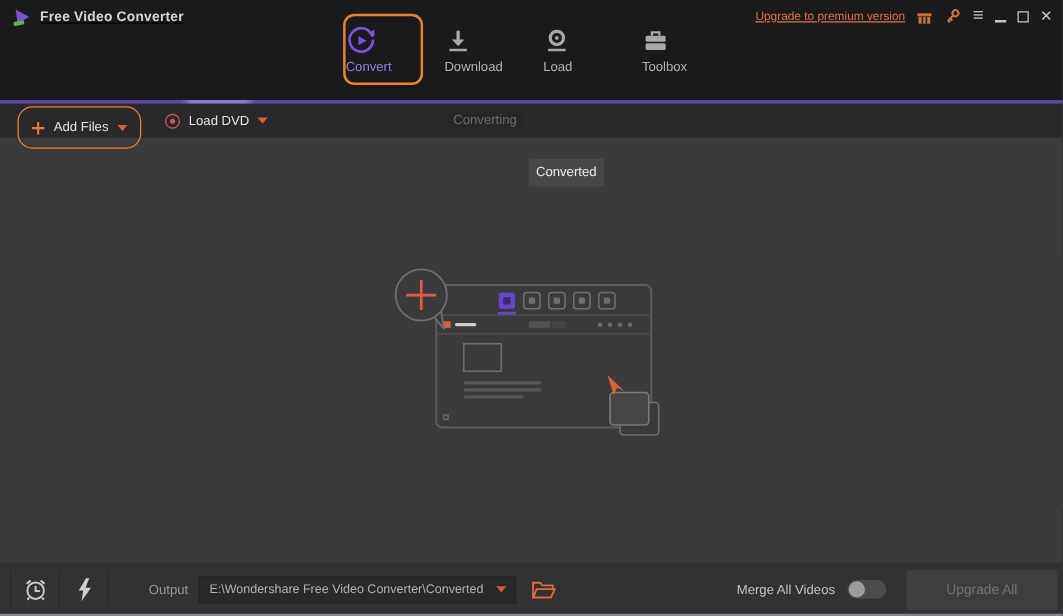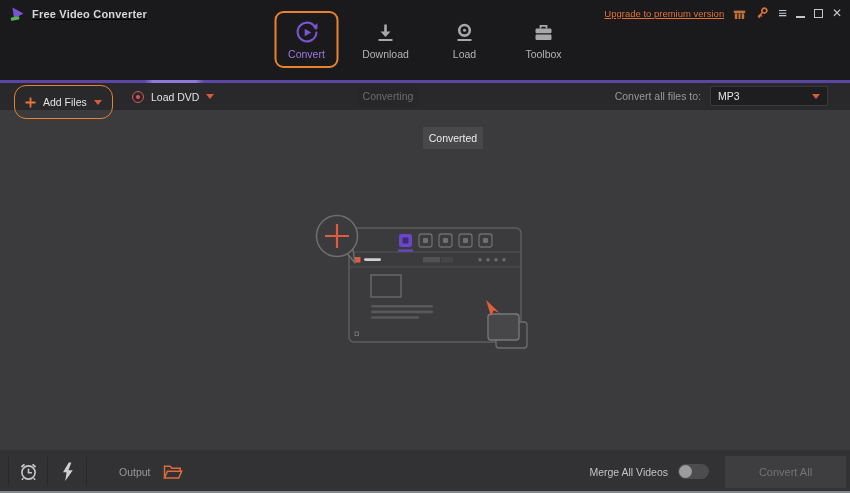--- a/index.html
+++ b/index.html
@@ -7,21 +7,21 @@
   .app { position:relative; width:850px; height:493px; background:#3b3b3d; overflow:hidden;
          -webkit-font-smoothing:antialiased; }
 
   
   .header { position:relative; height:80px; background:#1a1a1c; }
   .brand { position:absolute; left:10px; top:6px; display:flex; align-items:center; gap:6px;text-decoration:underline; }
   .app-title { font-size:11px; font-weight:bold; color:#d6d6d8; letter-spacing:.2px; }
 
   .tabs { position:absolute; left:50%; top:11px; transform:translateX(-50%);
           display:flex; gap:15px; }
-  .tab { width:64px; height:57px; display:flex; flex-direction:column; align-items:center;
+  .tab { width:64px; height:57px; display:flex; flex-direction:column; align-items:flex-start;
          border:2px solid transparent; border-radius:9px; cursor:pointer; }
   .tab.active { border-color:#e8822e; }
   .tab-icon { margin-top:7px; height:25px; display:flex; align-items:center; justify-content:center; }
   .tab-label { margin-top:3px; font-size:10.5px; color:#b2b2b4; }
   .tab.active .tab-label { color:#9d7ae0; }
 
   .top-right { position:absolute; right:8px; top:5px; display:flex; align-items:center; gap:9px; height:16px; }
   .upgrade { font-size:9.5px; color:#e0703a; text-decoration:underline; cursor:pointer; }
   .wc { color:#c6c6c8; display:flex; align-items:center; justify-content:center; cursor:pointer; }
   .glyph-menu { font-size:15px; line-height:14px; }
@@ -182,27 +182,20 @@
         </span>
       <span class="toolbar-label">Load DVD</span>
       <span class="caret-down"></span>
     </div>
 
     <div class="seg-group">
       <button class="seg converting">Converting</button>
       <button class="seg converted">Converted</button>
     </div>
 
-    <div class="format-group">
-      <span class="format-label">Convert all files to:</span>
-      <div class="format-select">
-        <span class="format-value">MP3</span>
-        <span class="caret-down"></span>
-      </div>
-    </div>
   </div>
 
   <div class="main">
     <svg width="220" height="147" viewBox="0 0 220 147">
 
       <rect x="34" y="21" width="172" height="114" rx="5" fill="none" stroke="#5e5e60" stroke-width="1.5"></rect>
       <line x1="34" y1="45" x2="206" y2="45" stroke="#535355" stroke-width="1"></line>
       <line x1="34" y1="60" x2="206" y2="60" stroke="#535355" stroke-width="1"></line>
 
       <rect x="84" y="27" width="13" height="13" rx="2.5" fill="#6b46c8"></rect>
@@ -261,30 +254,34 @@
     </div>
     <div class="fsep"></div>
     <div class="icon-btn">
       <svg width="13" height="20" viewBox="0 0 13 20">
         <path d="M7.8 0.5 L2 10.3 h3.6 L4.2 19 L11.8 8.2 H7.4 L10.4 0.5 Z" fill="#cfcfd1"></path>
       </svg>
     </div>
     <div class="fsep"></div>
 
     <span class="output-label">Output</span>
+    <div class="path-field">
+      <span class="path-text">E:\Wondershare Free Video Converter\Converted</span>
+      <span class="caret-down"></span>
+    </div>
     <div class="folder-btn">
       <svg width="20" height="16" viewBox="0 0 20 16" fill="none" stroke="#df6b3a" stroke-width="1.5">
         <path d="M1.5 14 V2.2 h5.6 l1.8 2.1 h8.3 v3"></path>
         <path d="M1.5 14 L4.4 7.3 h14.3 L15.8 14 Z"></path>
       </svg>
     </div>
 
     <div class="spacer"></div>
 
     <span class="merge-label">Merge All Videos</span>
     <div class="toggle">
         <span class="knob"></span>
       </div>
-    <button class="convert-all">Convert All</button>
+    <button class="convert-all">Upgrade All</button>
   </div>
 
   <div class="bottom-edge"></div>
 </div>
 
 </body></html>

